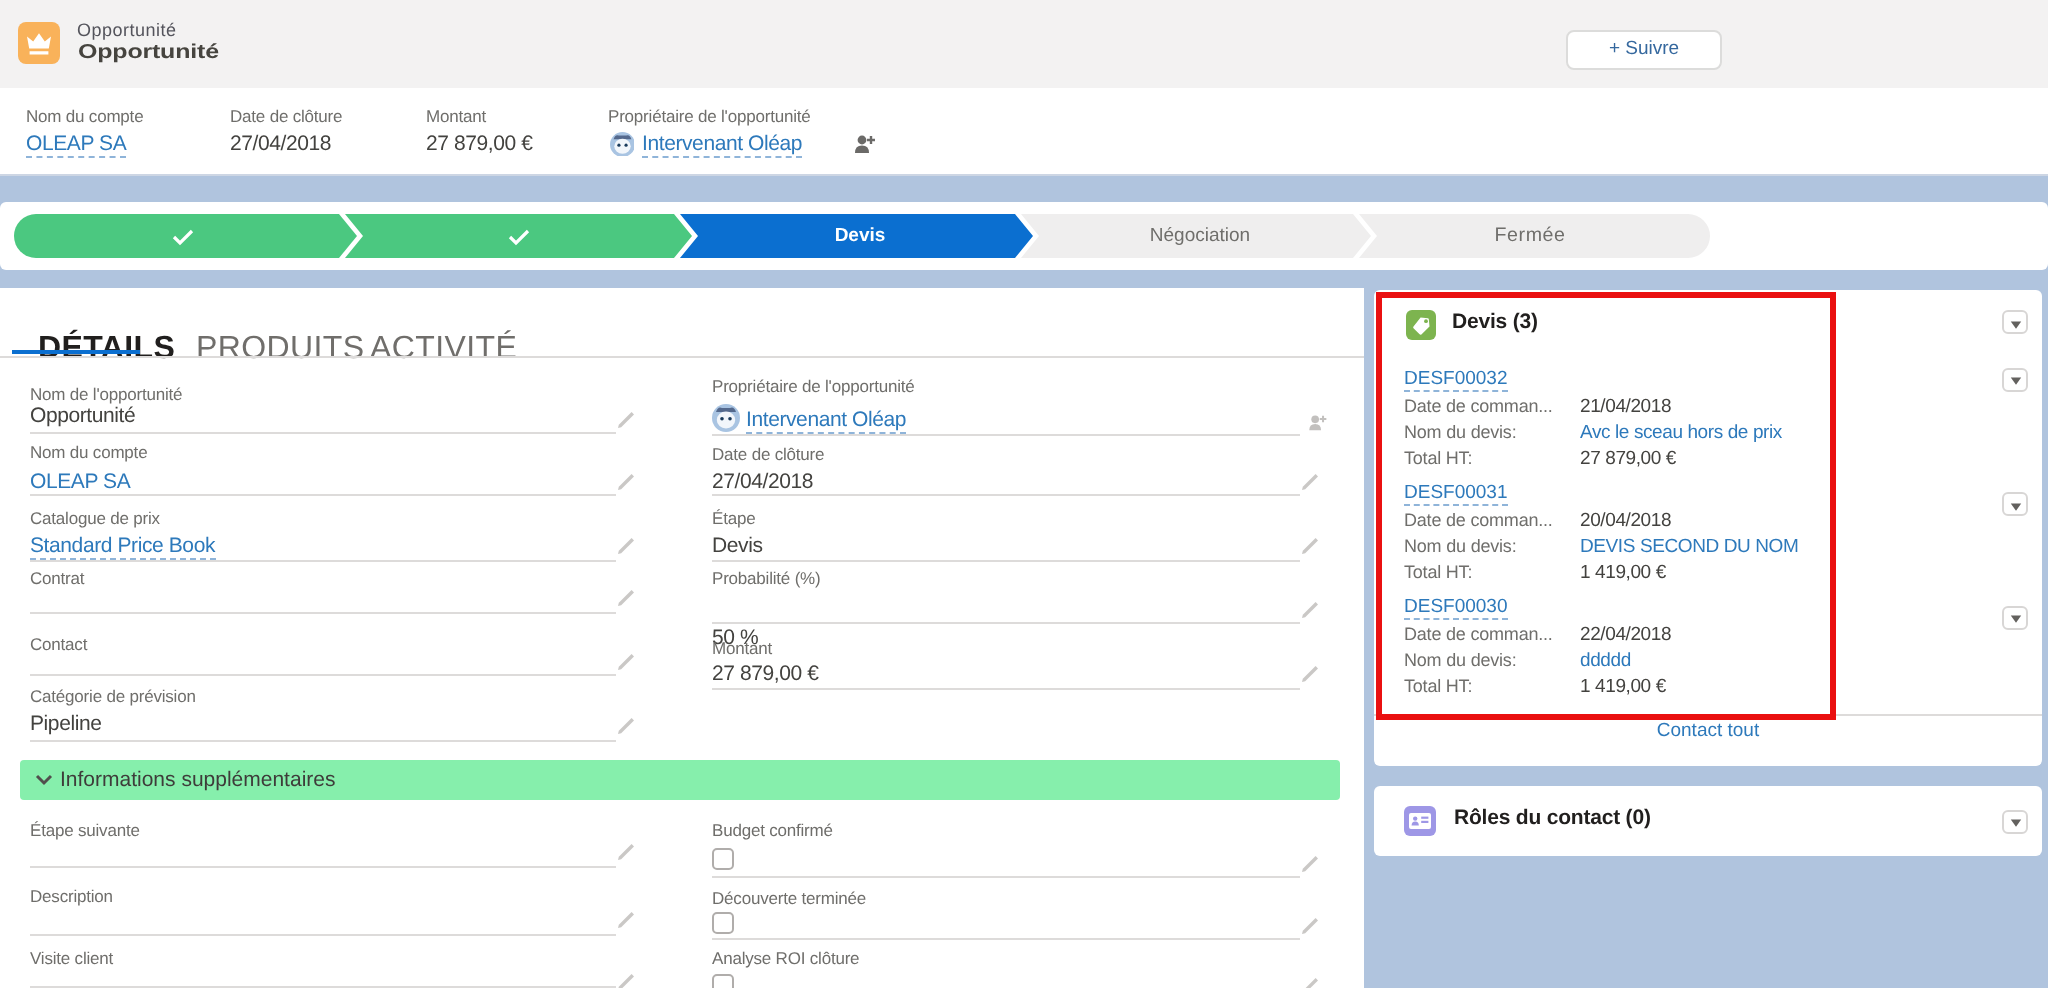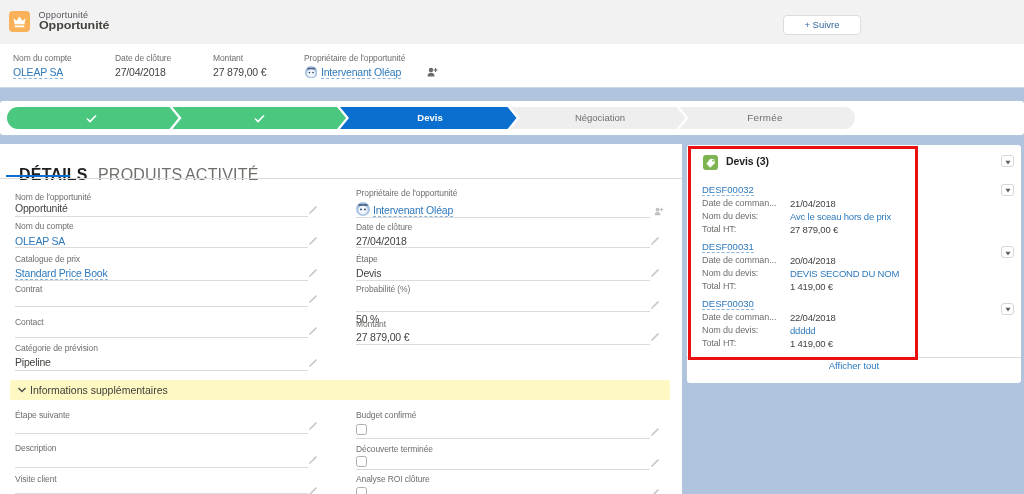--- a/index.html
+++ b/index.html
@@ -25,21 +25,21 @@
 .pathbar{position:absolute;left:0;top:101px;width:1024px;height:34px;background:#fff;border-radius:3px}
 .mark{position:absolute;left:859px;top:108px;width:155px;height:20px;border-radius:10px;background:#0b6fd0;color:#fff;font-size:10px;text-align:center;line-height:20px}
 
 .lcard{position:absolute;left:0;top:144px;width:682px;height:350px;background:#fff}
 .tab{position:absolute;top:22px;font-size:16px;color:#706e6b;letter-spacing:.2px}
 .tabline{position:absolute;left:6px;top:30.5px;width:64px;height:2.5px;background:#0b6fd0}
 .tabdiv{position:absolute;left:0;top:34px;width:682px;height:1px;background:#dddbda}
 .lb{position:absolute;font-size:8.5px;color:#6f6e6b;white-space:nowrap;letter-spacing:-.1px}
 .vl{position:absolute;font-size:10.5px;color:#43423f;white-space:nowrap;letter-spacing:-.2px}
 .ln{position:absolute;height:1px;background:#dddbda}
-.secbar{position:absolute;left:10px;top:236px;width:660px;height:19.5px;background:#fef9c3;border-radius:2px}
+.secbar{position:absolute;left:10px;top:236px;width:660px;height:19.5px;background:#86efac;border-radius:2px}
 .cb{position:absolute;width:11px;height:11px;border:1px solid #b0adab;border-radius:2.5px;background:#fff}
 
 .rcard{position:absolute;background:#fff;border-radius:3px}
 .ddbtn{position:absolute;width:13px;height:12px;background:#fff;border:1px solid #d8d6d5;border-radius:3px}
 .ddbtn svg{position:absolute;left:3px;top:3.5px}
 .ilb{position:absolute;font-size:9px;color:#6f6e6b;white-space:nowrap;letter-spacing:-.1px}
 .ivl{position:absolute;font-size:9.5px;color:#43423f;white-space:nowrap;letter-spacing:-.2px}
 .ilk{position:absolute;font-size:9.5px;color:#2d79bb;white-space:nowrap}
 .redrect{position:absolute;left:688px;top:146px;width:230px;height:214px;border:3px solid #ea1010;z-index:40}
 .pencil{position:absolute}
@@ -260,16 +260,31 @@
 
 <div class="ilk" style="left:15px;top:152.5px"><a class="lnk dashu" href="#">DESF00030</a></div>
 <div class="ilb" style="left:15px;top:167px">Date de comman...</div>
 <div class="ivl" style="left:103px;top:167px">22/04/2018</div>
 <div class="ilb" style="left:15px;top:180px">Nom du devis:</div>
 <div class="ivl" style="left:103px;top:180px;color:#2d79bb">ddddd</div>
 <div class="ilb" style="left:15px;top:193px">Total HT:</div>
 <div class="ivl" style="left:103px;top:193px">1 419,00 €</div>
 
 <div class="ln" style="left:0;top:212px;width:334px"></div>
-<div class="abs" style="left:0;top:214.5px;width:334px;text-align:center;font-size:9.5px"><a class="lnk" href="#">Afficher tout</a></div>
+<div class="abs" style="left:0;top:214.5px;width:334px;text-align:center;font-size:9.5px"><a class="lnk" href="#">Contact tout</a></div>
+</div>
+<div class="rcard" style="left:687px;top:393px;width:334px;height:34.5px">
+<div class="abs" style="left:15px;top:10px;width:16px;height:15px;border-radius:3px;background:#9e97e6"><svg width="16" height="15" viewBox="0 0 16 15">
+          <rect x="2.5" y="3.5" width="11" height="8" rx="1" fill="#fff"></rect>
+          <circle cx="5.6" cy="6.3" r="1.1" fill="#9e97e6"></circle>
+          <path d="M3.8 9.8 Q3.8 7.8 5.6 7.8 Q7.4 7.8 7.4 9.8 Z" fill="#9e97e6"></path>
+          <rect x="8.6" y="5.3" width="3.6" height="1.1" fill="#9e97e6"></rect>
+          <rect x="8.6" y="7.4" width="3.6" height="1.1" fill="#9e97e6"></rect>
+        </svg></div>
+<div class="abs" style="left:40px;top:10px;font-size:10.5px;font-weight:bold;color:#211f1e;letter-spacing:-.1px">Rôles du contact (0)</div>
+<div class="ddbtn" style="left:314px;top:11.5px">
+        <svg width="6" height="5" viewBox="0 0 6 5">
+          <path d="M0.4 0.8 h5.2 L3 4.4 Z" fill="#63615e"></path>
+        </svg>
+      </div>
 </div>
 
 <div class="redrect"></div>
 </div>
 </body></html>

